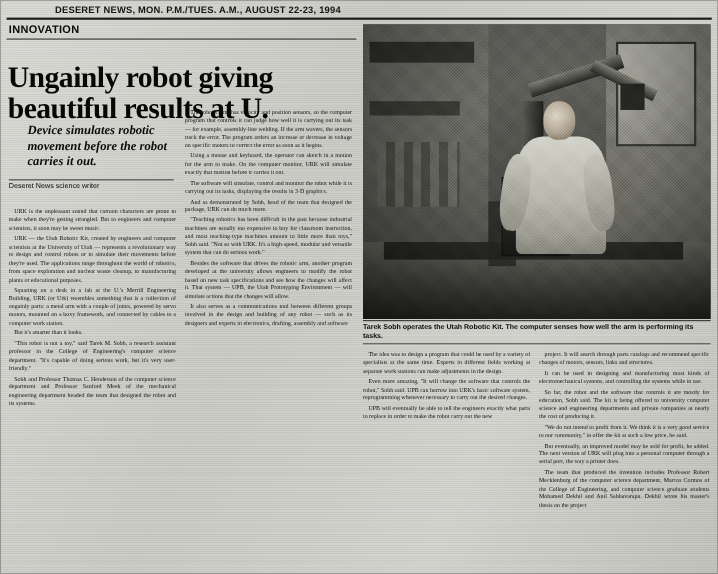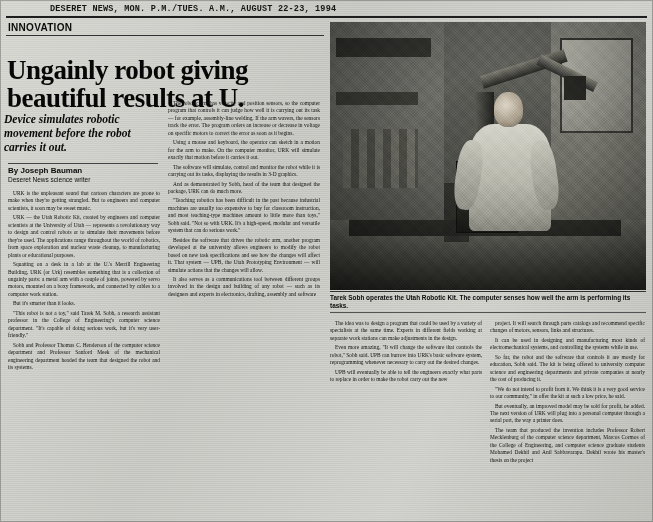--- a/index.html
+++ b/index.html
@@ -24,21 +24,21 @@
     inset: 0;
     background:
       repeating-linear-gradient(0deg, rgba(0,0,0,0.035) 0px, rgba(0,0,0,0.035) 1px, rgba(255,255,255,0.03) 1px, rgba(255,255,255,0.03) 2px),
       linear-gradient(115deg, #d5d5d0 0%, #c7c7c2 40%, #cfcfca 70%, #bfbfba 100%);
   }
   .masthead {
     position: absolute;
     top: 4px;
     left: 6px;
     right: 6px;
-    font-family: Liberation Mono, monospace;
+    font-family: Liberation Sans, sans-serif;
     font-size: 8.5px;
     font-weight: bold;
     letter-spacing: 0.2px;
     color: #1a1a1a;
     white-space: nowrap;
     padding-left: 44px;
   }
   .rule-top {
     position: absolute;
     top: 16px;
@@ -74,21 +74,21 @@
     font-family: "Liberation Serif", serif;
     font-weight: bold;
     font-size: 27px;
     line-height: 1.04;
     color: #0d0d0d;
     letter-spacing: -0.5px;
   }
   .deck {
     position: absolute;
     top: 112px;
-    left: 4px;
+    left: 25px;
     width: 148px;
     font-family: "Liberation Serif", serif;
     font-style: italic;
     font-weight: bold;
     font-size: 11.5px;
     line-height: 1.22;
     color: #111;
   }
   .byline {
     position: absolute;
@@ -293,21 +293,20 @@
 
   <div class="kicker">INNOVATION</div>
   <div class="rule-kicker"></div>
 
   <h1 class="headline">Ungainly robot giving beautiful results at U.</h1>
 
   <div class="deck">Device simulates robotic movement before the robot carries it out.</div>
 
   <div class="rule-byline"></div>
   <div class="byline">
-    <div class="bl-name">By Joseph Bauman</div>
     <div class="bl-role">Deseret News science writer</div>
   </div>
 
   <div class="photo">
     <div class="ph-bg"></div>
     <div class="ph-wallL"></div>
     <div class="ph-wallR"></div>
     <div class="ph-window"></div>
     <div class="ph-shelf"></div>
     <div class="ph-shelf2"></div>

